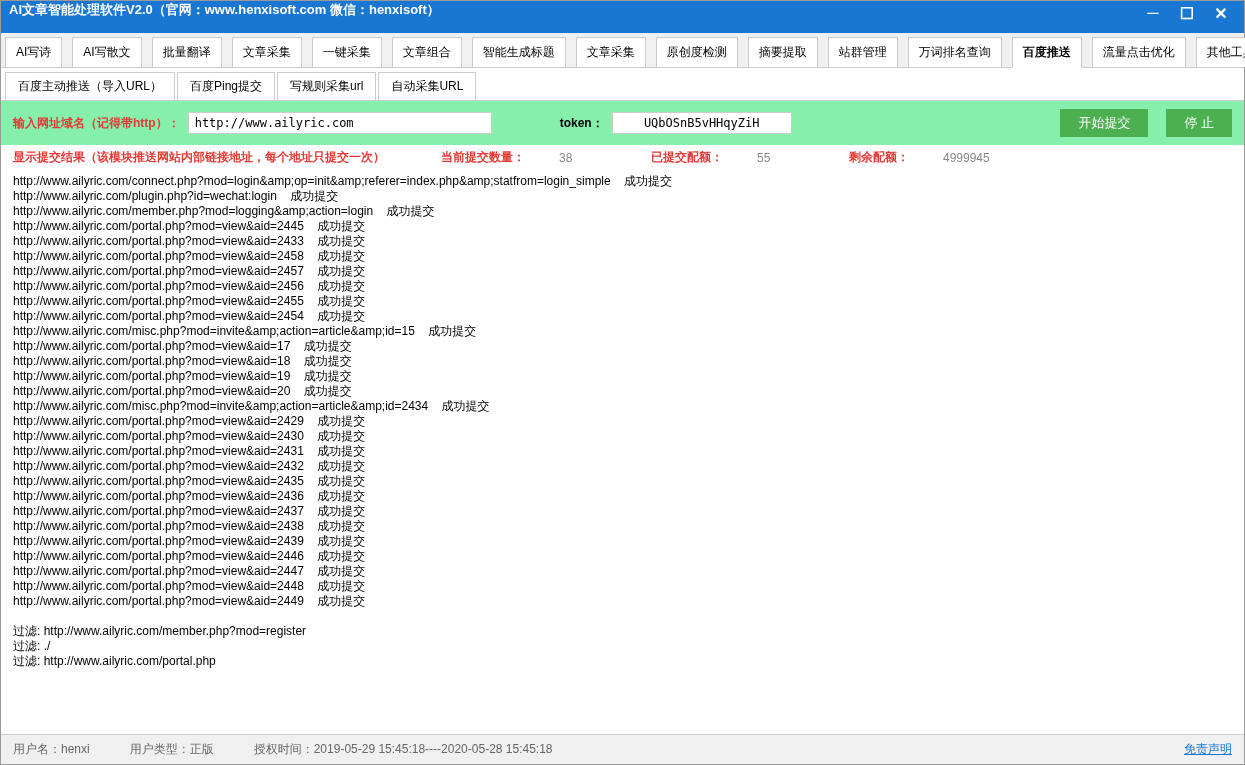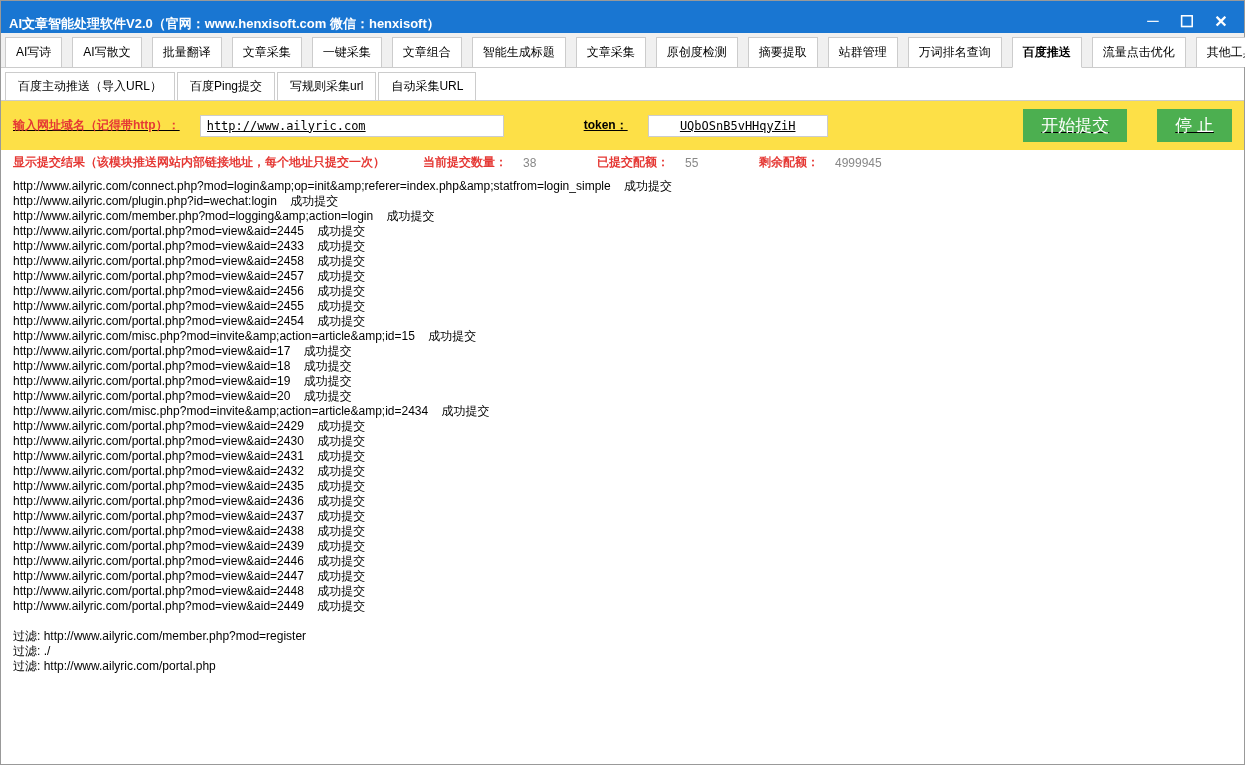--- a/index.html
+++ b/index.html
@@ -1,37 +1,37 @@
 <!DOCTYPE html>
 <html><head>
 <meta charset="utf-8">
 <style>
 * { margin: 0; padding: 0; box-sizing: border-box; }
 body { font-family: "Microsoft YaHei", SimSun, sans-serif; font-size: 12px; background: #fff; overflow: hidden; }
 .window { width: 1245px; height: 765px; display: flex; flex-direction: column; border: 1px solid #999; }
-.titlebar { background: #1976d2; color: #fff; height: 32px; display: flex; align-items: flex-end; padding: 0 8px; font-size: 13px; font-weight: bold; }
+.titlebar { background: #1976d2; color: #fff; height: 32px; display: flex; align-items: flex-start; padding: 0 8px; font-size: 13px; font-weight: bold; }
 .titlebar-text { flex: 1; }
 .titlebar-controls { display: flex; gap: 4px; }
 .titlebar-btn { width: 30px; height: 24px; display: flex; align-items: center; justify-content: center; color: #fff; cursor: pointer; font-size: 16px; }
 .main-tabs { display: flex; background: #f0f0f0; border-bottom: 1px solid #ccc; padding: 4px 4px 0 4px; gap: 10px; }
 .main-tab { padding: 6px 10px; background: #fff; border: 1px solid #ccc; border-bottom: none; cursor: pointer; font-size: 12px; white-space: nowrap; }
 .main-tab.active { background: #fff; border-bottom: 1px solid #fff; margin-bottom: -1px; font-weight: bold; }
 .sub-tabs { display: flex; background: #fff; border-bottom: 1px solid #ccc; padding: 4px 4px 0 4px; gap: 2px; }
 .sub-tab { padding: 5px 12px; background: #fff; border: 1px solid #ccc; border-bottom: none; cursor: pointer; font-size: 12px; }
 .sub-tab.active { color: #1976d2; border-bottom: 1px solid #fff; margin-bottom: -1px; }
-.input-row { display: flex; align-items: center; padding: 8px 12px; gap: 20px; background: #fde047; text-decoration: underline; }
+.input-row { display: flex; align-items: center; padding: 8px 12px; gap: 8px; background: #86efac; }
 .label-red { color: #e53935; font-weight: bold; }
 .input-field { border: 1px solid #ccc; padding: 3px 6px; font-family: monospace; font-size: 12px; }
 .url-input { width: 304px; }
 .token-label { margin-left: 60px; font-weight: bold; text-align: right; }
 .token-input { width: 180px; text-align: center; }
-.btn { padding: 5px 18px; color: #fff; border: none; cursor: pointer; font-size: 17px; }
+.btn { padding: 5px 18px; color: #fff; border: none; cursor: pointer; font-size: 13px; }
 .btn-start { background: #4caf50; margin-left: auto; }
 .btn-stop { background: #4caf50; margin-left: 10px; }
-.stats-row { display: flex; align-items: center; padding: 4px 12px; gap: 4px; background: #fff; font-size: 12px; }
+.stats-row { display: flex; align-items: center; padding: 4px 12px; gap: 22px; background: #fff; font-size: 12px; }
 .stats-row .label-red { margin-right: 4px; }
 .stat-label { margin-left: 30px; }
 .stat-val { color: #888; margin-left: 8px; min-width: 40px; }
 .result-area { flex: 1; background: #fff; overflow-y: scroll; padding: 4px 12px; font-family: Liberation Sans, sans-serif; font-size: 12px; line-height: 15px; white-space: pre; position: relative; }
 .statusbar { background: #f0f0f0; border-top: 1px solid #ccc; padding: 6px 12px; display: flex; align-items: center; font-size: 12px; color: #666; }
 .status-item { margin-right: 40px; }
 .status-link { margin-left: auto; color: #1976d2; text-decoration: underline; cursor: pointer; }
 ::-webkit-scrollbar { width: 16px; }
 ::-webkit-scrollbar-track { background: #f0f0f0; }
 ::-webkit-scrollbar-thumb { background: #c0c0c0; border: 1px solid #a0a0a0; }
@@ -119,13 +119,25 @@
 http://www.ailyric.com/portal.php?mod=view&amp;aid=2439    成功提交
 http://www.ailyric.com/portal.php?mod=view&amp;aid=2446    成功提交
 http://www.ailyric.com/portal.php?mod=view&amp;aid=2447    成功提交
 http://www.ailyric.com/portal.php?mod=view&amp;aid=2448    成功提交
 http://www.ailyric.com/portal.php?mod=view&amp;aid=2449    成功提交
 
 过滤: http://www.ailyric.com/member.php?mod=register
 过滤: ./
 过滤: http://www.ailyric.com/portal.php</div>
 
+  <div class="statusbar">
+    <span class="status-item">
+      <span>用户名：</span><span>henxi</span>
+    </span>
+    <span class="status-item">
+      <span>用户类型：</span><span>正版</span>
+    </span>
+    <span class="status-item">
+      <span>授权时间：</span><span>2019-05-29 15:45:18----2020-05-28 15:45:18</span>
+    </span>
+    <span class="status-link">免责声明</span>
+  </div>
 </div>
 
 </body></html>

